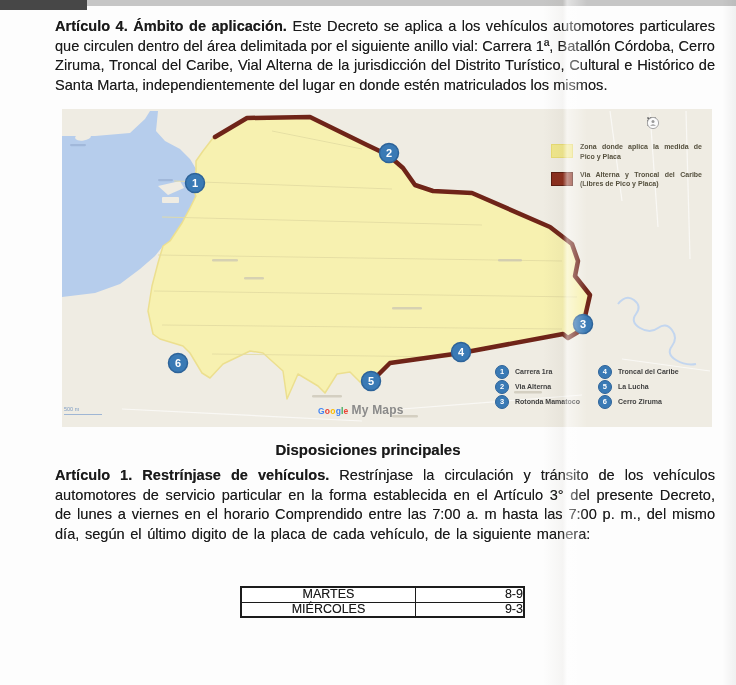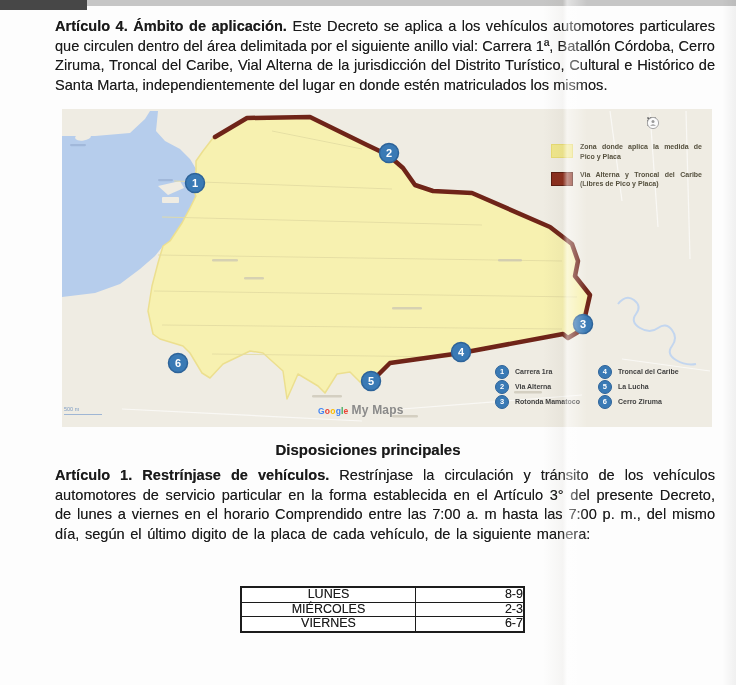--- a/index.html
+++ b/index.html
@@ -225,29 +225,25 @@
 
   <div class="para" id="article4">
     <b>Artículo 1.</b>
     <span class="bi">Restrínjase de vehículos.</span>
     <span>Restrínjase la circulación y tránsito de los vehículos automotores de servicio particular en la forma establecida en el Artículo 3° del presente Decreto, de lunes a viernes en el horario Comprendido entre las 7:00 a. m hasta las 7:00 p. m., del mismo día, según el último digito de la placa de cada vehículo, de la siguiente manera:</span>
   </div>
 
   <table id="pico-table">
     <tbody>
         <tr>
-      <td class="day">LUNES</td>
+      <td class="day">MARTES</td>
       <td class="digits">8-9</td>
     </tr>
     <tr>
       <td class="day">MIÉRCOLES</td>
-      <td class="digits">2-3</td>
-    </tr>
-    <tr>
-      <td class="day">VIERNES</td>
-      <td class="digits">6-7</td>
+      <td class="digits">9-3</td>
     </tr>
   </tbody>
     </table>
 
   <div class="crease"></div>
   <div class="right-vignette"></div>
 </div>
 
 </body></html>

